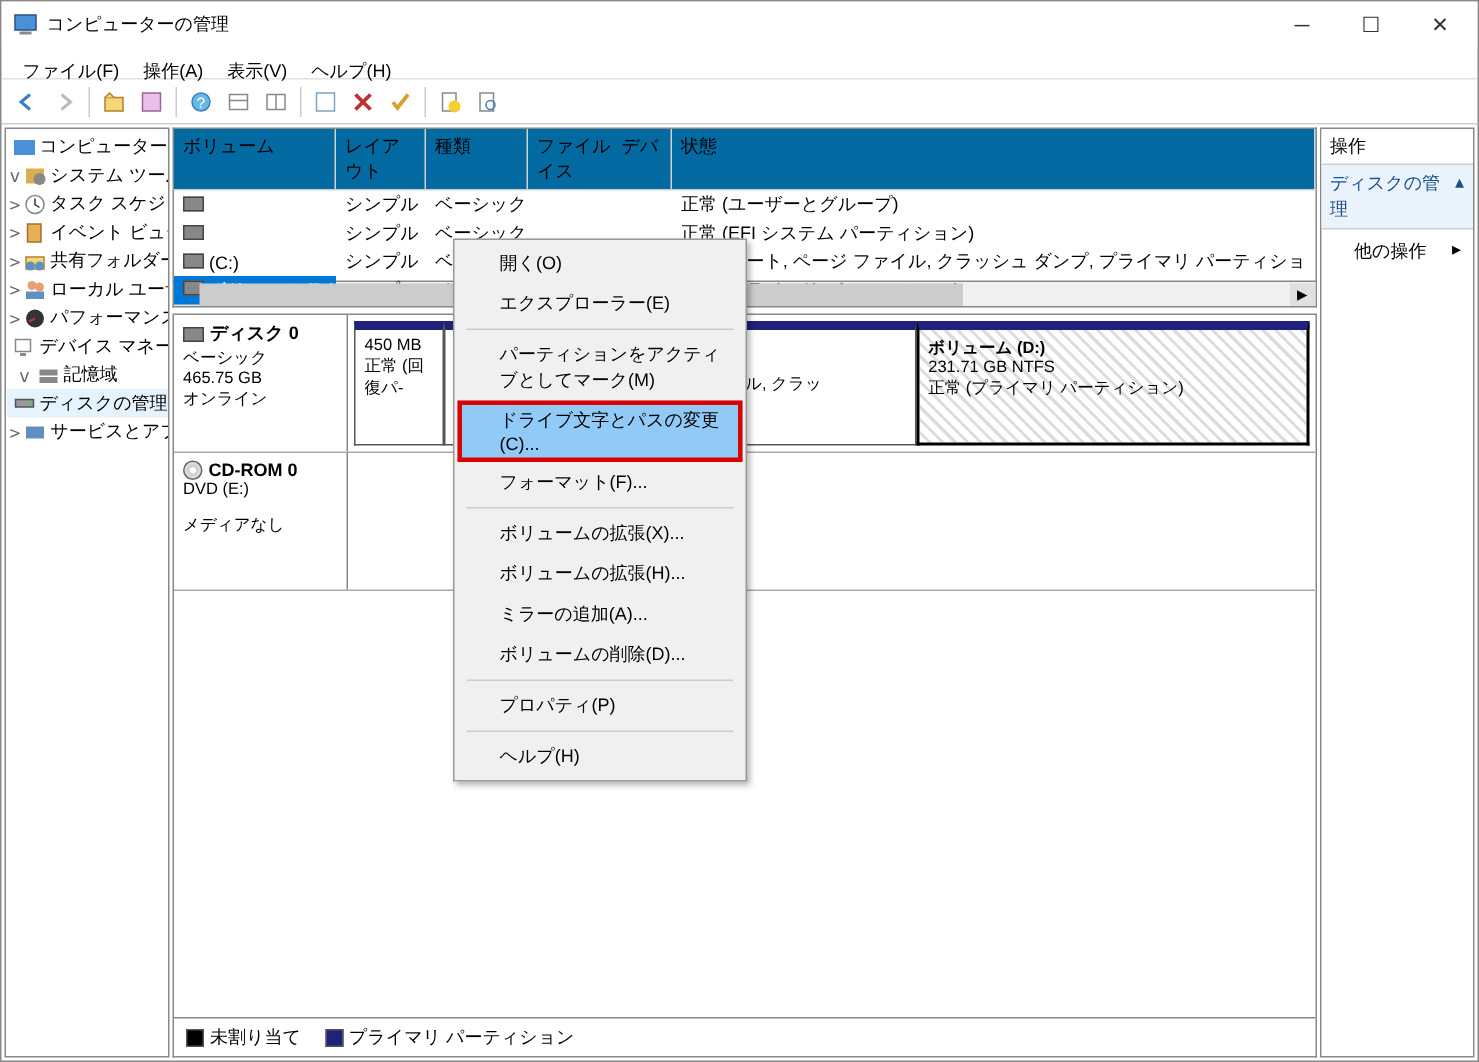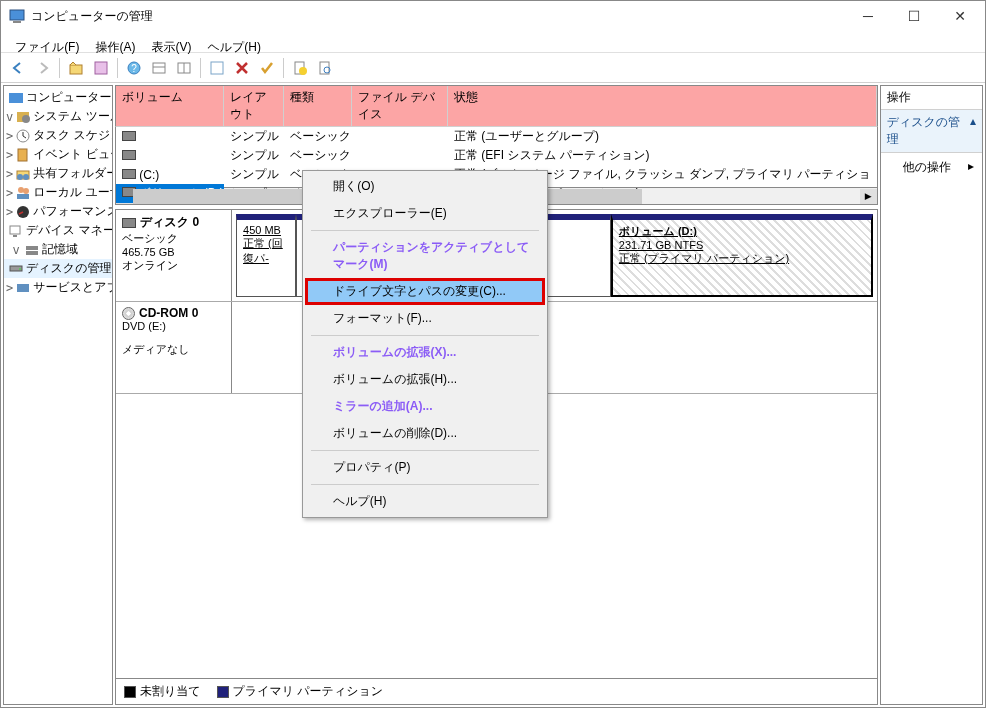--- a/index.html
+++ b/index.html
@@ -17,46 +17,46 @@
 .tsep { width: 1px; height: 20px; background: #ccc; margin: 0 2px; }
 .client { display: flex; height: calc(100% - 82px); }
 .tree { width: 196px; border: 1px solid #888; margin: 2px; overflow: auto; padding: 2px 0; }
 .tnode { display: flex; align-items: center; padding: 1px 2px; white-space: nowrap; }
 .tnode .tw { width: 12px; text-align: center; color: #666; font-family: monospace; }
 .tnode .ti { width: 16px; height: 16px; margin: 0 2px; display: flex; align-items: center; justify-content: center; }
 .tnode.sel { background: #e5f3ff; }
 .tindent { display: inline-block; }
 .mid { flex: 1; display: flex; flex-direction: column; margin: 2px 0; }
 .volhdr { display: flex; background: #fff; border: 1px solid #888; border-bottom: none; }
-.volhdr .col { padding: 3px 6px; border-right: 1px solid #d0d0d0; background: #fca5a5; }
+.volhdr .col { padding: 3px 6px; border-right: 1px solid #d0d0d0; background: #0369a1; font-family: Liberation Mono, monospace; }
 .vollist { border: 1px solid #888; border-top: 1px solid #d0d0d0; flex: 0 0 auto; height: 62px; position: relative; }
 .vrow { display: flex; align-items: center; }
 .vrow .col { padding: 1px 6px; white-space: nowrap; overflow: hidden; }
 .vrow.sel .col:first-child { background: #0078d7; color: #fff; }
 .hscroll { height: 17px; background: #f0f0f0; border: 1px solid #888; border-top: none; display: flex; align-items: center; }
 .hscroll .arrow { width: 17px; height: 15px; background: #e0e0e0; display: flex; align-items: center; justify-content: center; font-size: 9px; }
 .hscroll .track { flex: 1; position: relative; height: 15px; }
 .hscroll .thumb { position: absolute; left: 0; width: 70%; height: 15px; background: #ccc; }
 .diskpane { flex: 1; border: 1px solid #888; margin-top: 4px; overflow: auto; background: #fff; }
 .diskrow { display: flex; border-bottom: 1px solid #aaa; min-height: 92px; }
 .diskinfo { width: 116px; border-right: 1px solid #888; padding: 4px 6px; }
 .diskinfo .dtitle { display: flex; align-items: center; gap: 4px; font-weight: normal; }
 .diskinfo .dline { font-size: 11px; }
 .diskparts { flex: 1; display: flex; padding: 4px; gap: 0; }
-.part { border: 1px solid #555; border-top: 6px solid #20217a; padding: 4px 6px; font-size: 11px; overflow: hidden; text-decoration: underline; }
+.part { border: 1px solid #555; border-top: 6px solid #20217a; padding: 4px 6px; font-size: 11px; overflow: hidden; }
 .part.sel { background: repeating-linear-gradient(45deg, #fff, #fff 4px, #ddd 4px, #ddd 6px); border: 2px solid #000; border-top: 6px solid #20217a; }
 .legend { border: 1px solid #888; border-top: none; padding: 4px 8px; display: flex; gap: 16px; align-items: center; }
 .legbox { display: inline-block; width: 12px; height: 12px; border: 1px solid #555; vertical-align: middle; margin-right: 4px; }
 .actions { width: 184px; border: 1px solid #888; margin: 2px; }
 .actions-hdr { padding: 3px 6px; border-bottom: 1px solid #d0d0d0; background: #fff; }
 .actions-sect { background: #eaf3fb; padding: 4px 6px; border-bottom: 1px solid #d0d0d0; display: flex; justify-content: space-between; color: #1a4e8a; }
 .actions-item { padding: 6px 8px 6px 22px; display: flex; justify-content: space-between; }
-.ctxmenu { position: absolute; left: 302px; top: 170px; width: 246px; background: #f0f0f0; border: 1px solid #999; box-shadow: 2px 2px 4px rgba(0,0,0,0.3); z-index: 100; padding: 2px; }
+.ctxmenu { position: absolute; left: 302px; top: 159px; width: 196px; background: #f0f0f0; border: 1px solid #999; box-shadow: 2px 2px 4px rgba(0,0,0,0.3); z-index: 100; padding: 2px; }
 .ctxitem { padding: 5px 12px 5px 28px; font-size: 12px; }
-.ctxitem.dis { color: #8b5cf6; font-weight: bold; }
+.ctxitem.dis { color: #000000; }
 .ctxitem.hl { background: #91c9f7; border: 3px solid #d00; padding: 2px 9px 2px 25px; }
 .ctxsep { height: 1px; background: #ccc; margin: 3px 6px; }
 .c0 { width: 108px; } .c1 { width: 60px; } .c2 { width: 68px; } .c3 { width: 96px; } .c4 { flex: 1; }
 .diskico { width: 14px; height: 10px; background: #888; border: 1px solid #444; display: inline-block; }
 .cdico { width: 13px; height: 13px; border: 1px solid #666; border-radius: 50%; background: radial-gradient(circle, #fff 25%, #ccc 30%, #eee 95%); display: inline-block; }
 </style>
 </head>
 <body>
 
 <div class="titlebar">

